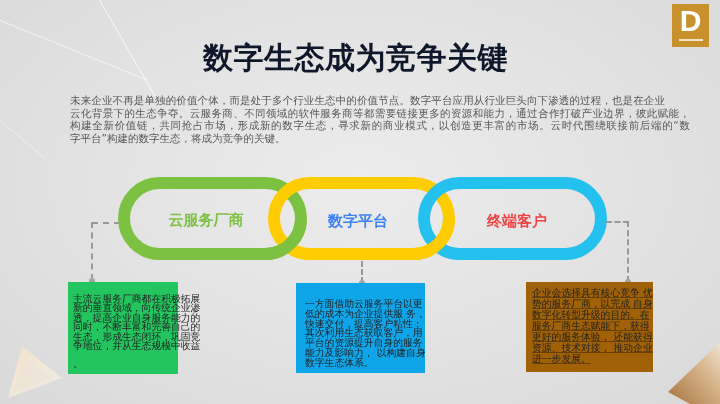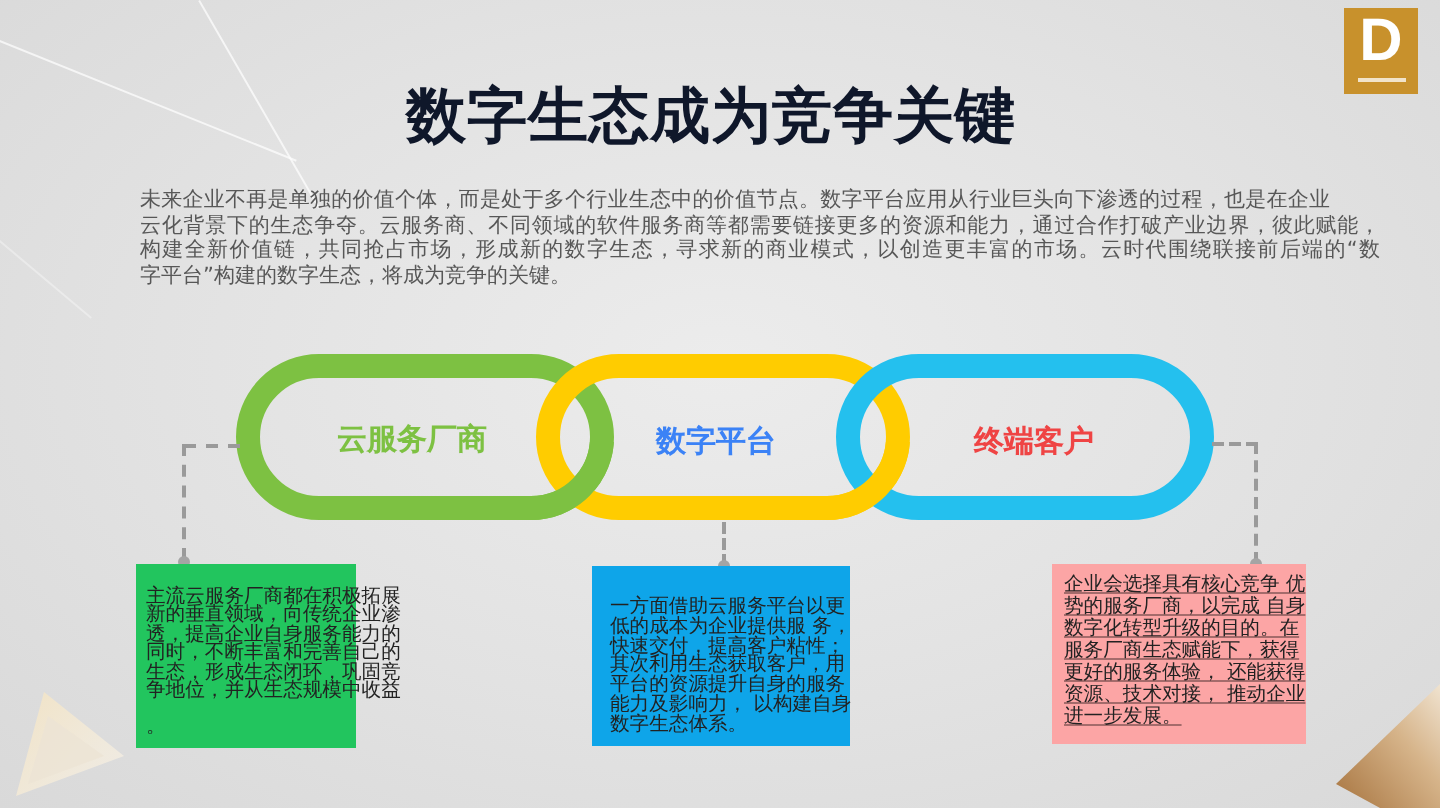--- a/index.html
+++ b/index.html
@@ -44,21 +44,21 @@
   .dash-v { position: absolute; width: 0; border-left: 2px dashed #9a9a9a; }
   .dot { position: absolute; width: 6px; height: 6px; border-radius: 50%; background: #a4a4a4; transform: translate(-50%, -50%); }
 
   .card {
     position: absolute; color: #222; font-size: 9.8px;
   }
   .card .line { display: block; white-space: nowrap; }
   .card-green { left: 68px; top: 282px; width: 110px; height: 92px; background: #22c55e; padding: 12px 0 0 5px; line-height: 9.4px; }
   .card-green .tail { margin-top: 9px; }
   .card-yellow { left: 296px; top: 283px; width: 129px; height: 90px; background: #0ea5e9; padding: 16px 0 0 9px; line-height: 9.8px; }
-  .card-blue { left: 526px; top: 282px; width: 127px; height: 90px; background: #fca5a5; padding: 5px 0 0 6px; line-height: 11px; }
+  .card-blue { left: 526px; top: 282px; width: 127px; height: 90px; background: #a16207; padding: 5px 0 0 6px; line-height: 11px; }
   .card-blue .line { text-decoration: underline; text-decoration-color: rgba(0,0,0,0.35); }
 
   .deco { position: absolute; left: 0; top: 0; pointer-events: none; }
 </style>
 </head>
 <body>
 
 <div class="bg-line" style="left:0;top:20px;width:160px;transform:rotate(22deg);"></div>
 <div class="bg-line" style="left:100px;top:0;width:120px;transform:rotate(60deg);"></div>
 <div class="bg-line" style="left:0;top:120px;width:60px;transform:rotate(40deg);opacity:.5"></div>

